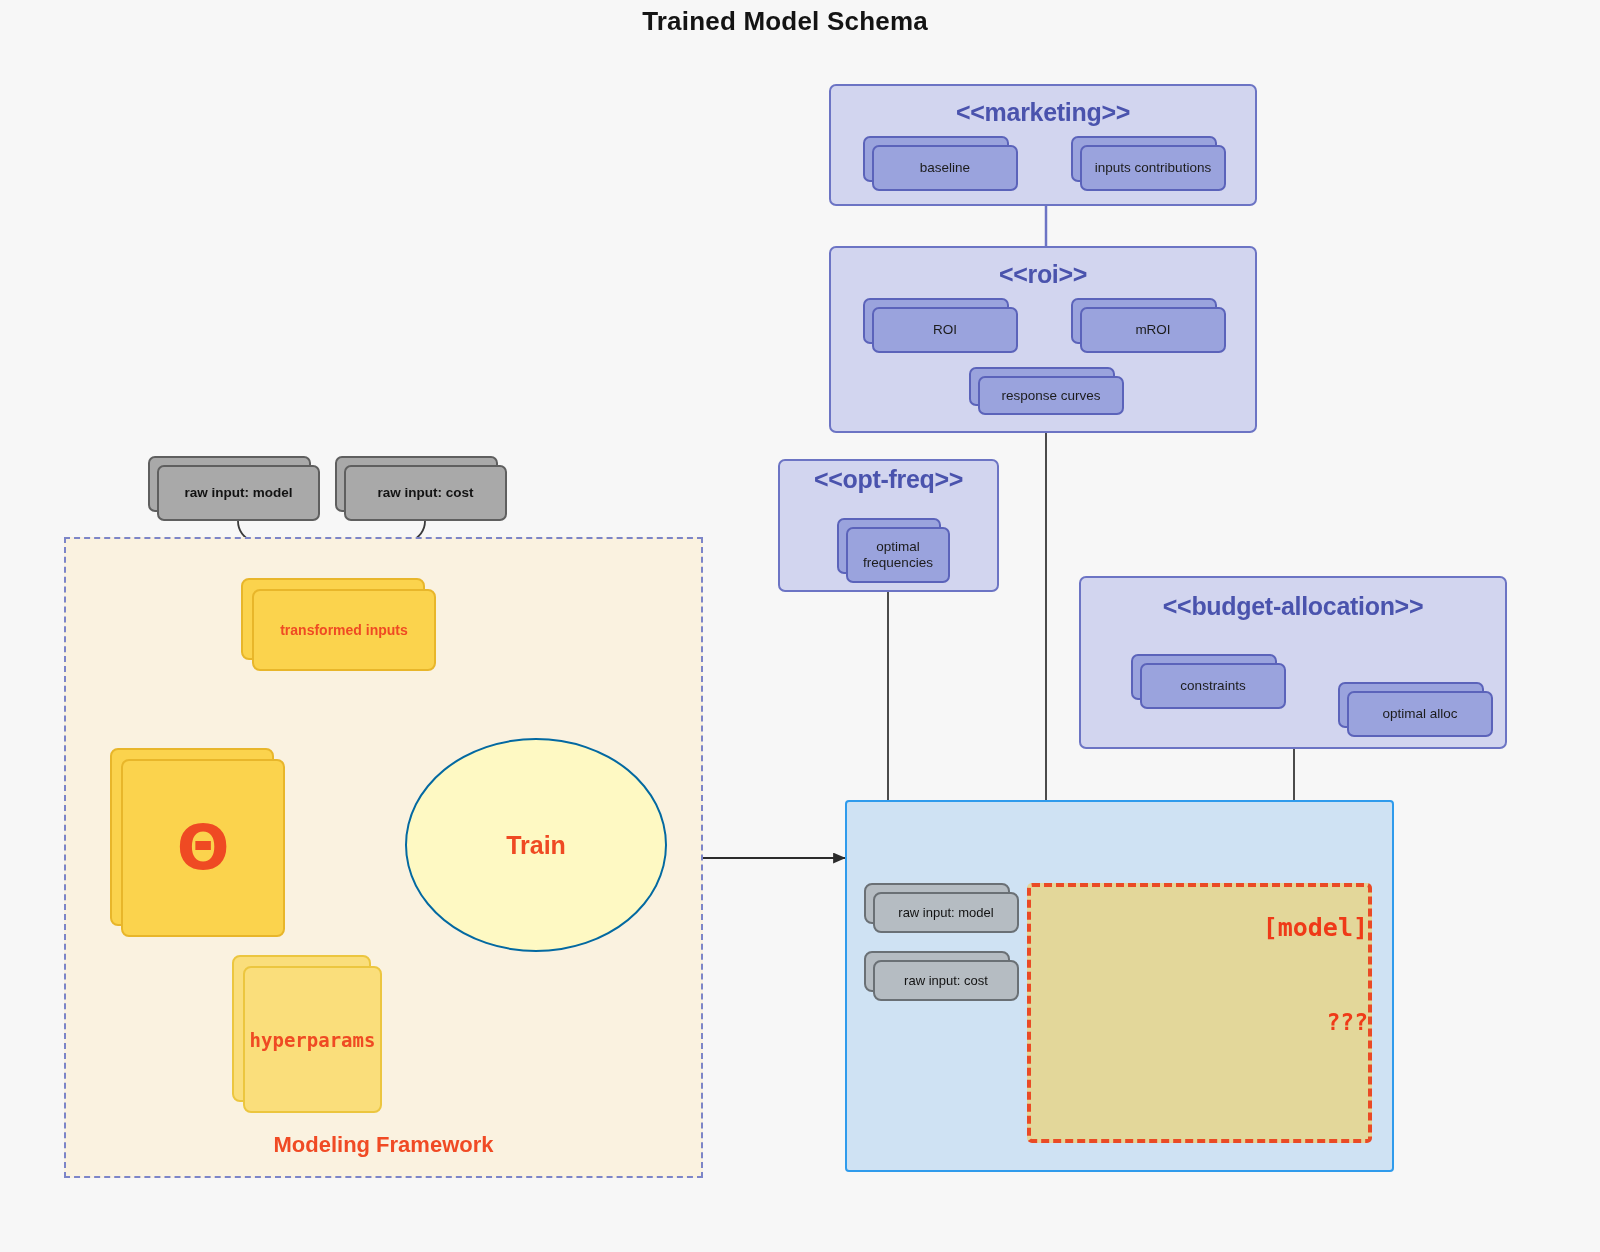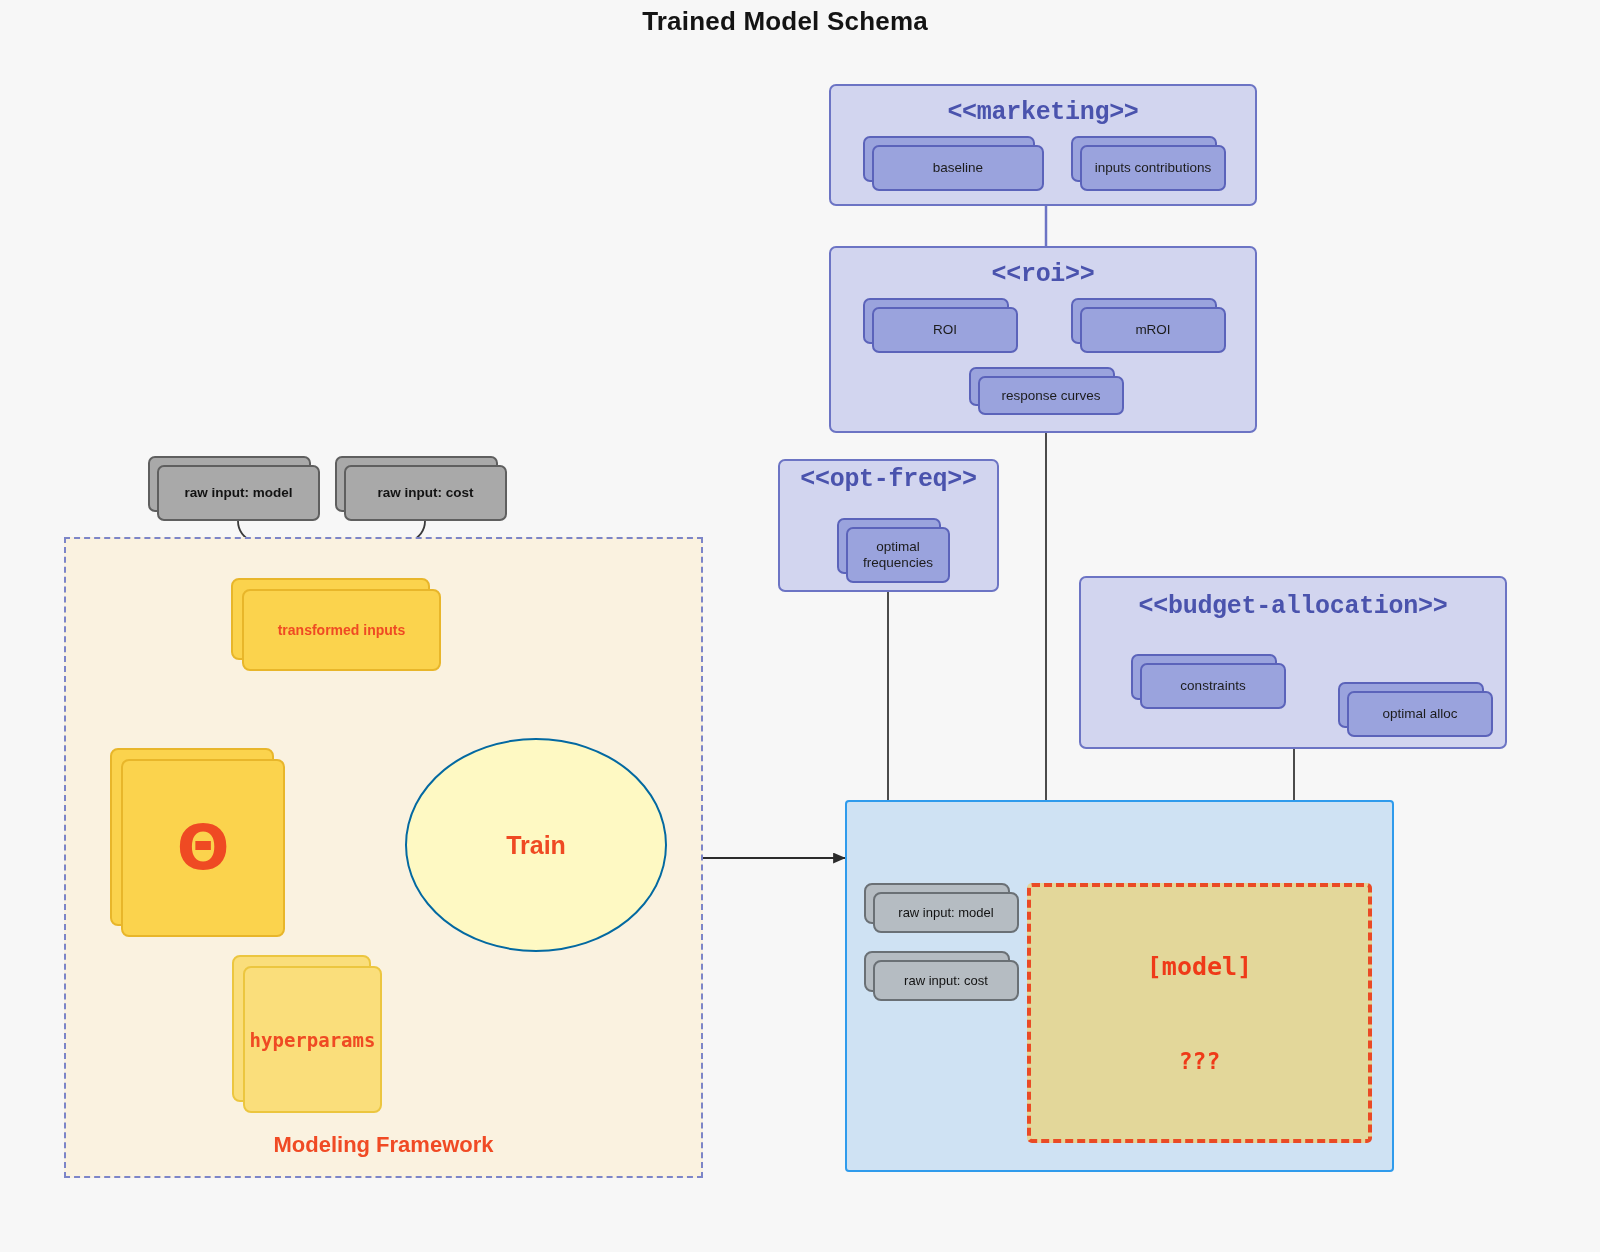--- a/index.html
+++ b/index.html
@@ -45,21 +45,21 @@
     box-sizing: border-box;
     background: #d2d5ef;
     border: 2px solid #6c74c4;
     border-radius: 7px;
   }
   .pkg-title {
     position: absolute;
     left: 0;
     width: 100%;
     text-align: center;
-    font-family: Liberation Mono, monospace;
+    font-family: Liberation Sans, sans-serif;
     font-weight: bold;
     color: #4a53ad;
     letter-spacing: -0.3px;
   }
 
   
   .node {
     position: absolute;
     box-sizing: border-box;
   }
@@ -205,25 +205,24 @@
     position: absolute;
     box-sizing: border-box;
     background: #e3d79a;
     border: 4px dashed #ea4a25;
     border-radius: 5px;
   }
   #model-box .model-label {
     position: absolute;
     left: 0;
     width: 100%;
-    text-align: center;
+    text-align: right;
     font-family: "DejaVu Sans Mono", monospace;
     font-weight: bold;
     color: #ef3a18;
-    margin-top: 39px;
   }
   .t-sz-28 { font-size: 25px; }
   .t-sz-24 { font-size: 23px; }
 </style>
 </head>
 <body>
 
 <div id="stage">
 
   <svg id="edges" viewBox="0 0 1600 1252" width="1600" height="1252">
@@ -260,21 +259,21 @@
 
     <path d="M 382 1038 C 470 1038 530 1010 536 952" fill="none" stroke="#ef3a18" stroke-width="2.6" marker-end="url(#arrow-red)"></path>
 
     <line x1="703" y1="858" x2="845" y2="858" stroke="#2b2b2b" stroke-width="1.8" marker-end="url(#arrow-dark)"></line>
   </svg>
 
   <div class="page-title">Trained Model Schema</div>
 
   <div class="pkg" id="marketing-pkg" style="left:829px; top:84px; width:428px; height:122px;">
     <div class="pkg-title t-sz-28" style="top:12px;">&lt;&lt;marketing&gt;&gt;</div>
-    <div class="node" style="left:32px; top:50px; width:181px; height:55px;">
+    <div class="node" style="left:32px; top:50px; width:155px; height:55px;">
       <div class="shadow-card"></div>
       <div class="main-card">baseline</div>
     </div>
     <div class="node" style="left:240px; top:50px; width:155px; height:55px;">
       <div class="shadow-card"></div>
       <div class="main-card">inputs contributions</div>
     </div>
   </div>
 
   <div class="pkg" id="roi-pkg" style="left:829px; top:246px; width:428px; height:187px;">
@@ -339,21 +338,21 @@
   </div>
   <div class="node gnode" style="left:335px; top:456px; width:172px; height:65px;">
     <div class="shadow-card"></div>
     <div class="main-card">raw input: cost</div>
   </div>
 
   <div id="framework" style="left:64px; top:537px; width:639px; height:641px;">
     <div class="framework-label" style="bottom:18px;">Modeling Framework</div>
   </div>
 
-  <div class="ynode" id="ti-node" style="left:231px; top:578px; width:210px; height:93px;">
+  <div class="ynode" id="ti-node" style="left:241px; top:578px; width:195px; height:93px;">
     <div class="shadow-card"></div>
     <div class="main-card">transformed inputs</div>
   </div>
 
   <div class="ynode" id="theta-node" style="left:110px; top:748px; width:175px; height:189px;">
     <div class="shadow-card"></div>
     <div class="main-card">Θ</div>
   </div>
 
   <div class="ynode pale" id="hyper-node" style="left:232px; top:955px; width:150px; height:158px;">

